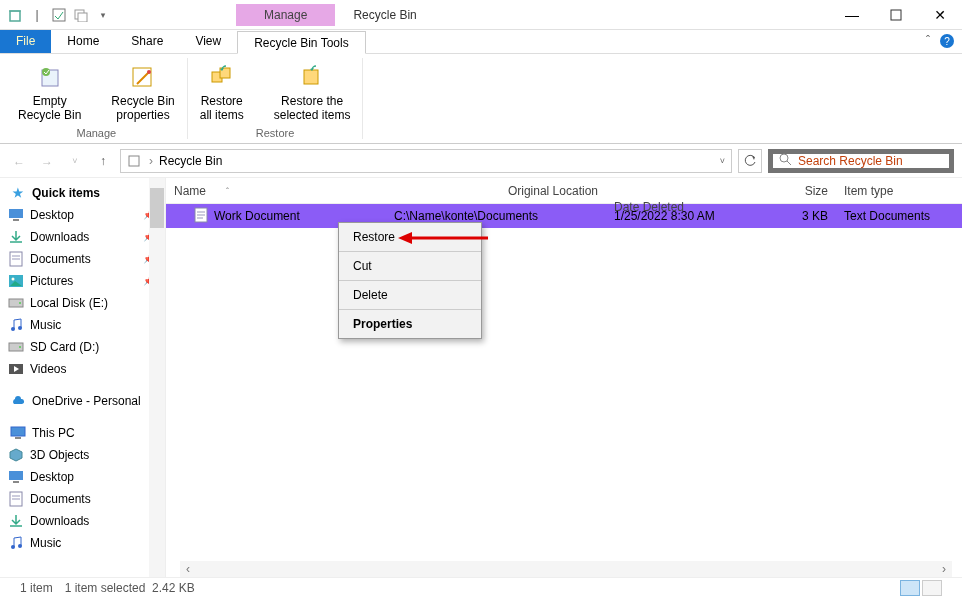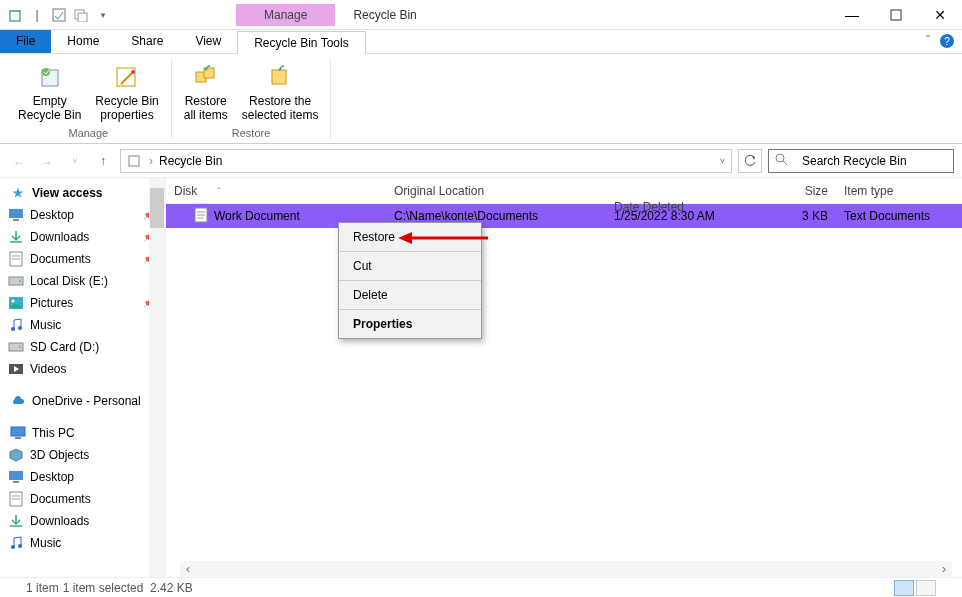--- a/index.html
+++ b/index.html
@@ -10,80 +10,80 @@
 .qat { display: flex; gap: 4px; padding: 0 6px; align-items: center; }
 .qat-icon { width: 18px; height: 18px; display: flex; align-items: center; justify-content: center; color: #555; }
 .tabmanage { background: #e6a8e6; padding: 4px 28px; color: #444; margin-left: 118px; }
 .title-text { margin-left: 18px; color: #333; }
 .window-controls { margin-left: auto; display: flex; }
 .win-btn { width: 44px; height: 30px; display: flex; align-items: center; justify-content: center; font-size: 14px; }
 
 
 .menutabs { height: 24px; display: flex; align-items: stretch; border-bottom: 1px solid #ddd; position: relative; }
 .menutab { padding: 4px 16px; color: #000000; cursor: default; }
-.menutab.file { background: #1976d2; color: #000000; }
+.menutab.file { background: #1976d2; color: #fef9c3; }
 .menutab.active { border: 1px solid #ccc; border-bottom: 1px solid #fff; background: #fff; position: relative; top: 1px; }
 .help-icon { position: absolute; right: 8px; top: 4px; width: 14px; height: 14px; background: #1976d2; border-radius: 50%; color: #fff; font-size: 10px; display: flex; align-items: center; justify-content: center; }
 .caret-up { position: absolute; right: 32px; top: 4px; color: #666; }
 
 
 .ribbon { height: 90px; background: #fff; border-bottom: 1px solid #ccc; display: flex; padding: 4px 6px; }
 .ribbon-group { display: flex; flex-direction: column; align-items: center; border-right: 1px solid #e8e8e8; padding: 0 6px; }
-.ribbon-items { display: flex; gap: 2px; flex: 1; }
+.ribbon-items { display: flex; gap: 18px; flex: 1; }
 .ribbon-btn { display: flex; flex-direction: column; align-items: center; padding: 2px 6px; text-align: center; font-size: 11px; line-height: 1.2; cursor: default; }
 .ribbon-btn .ric { width: 32px; height: 32px; display: flex; align-items: center; justify-content: center; margin-bottom: 2px; }
 .ribbon-group-label { font-size: 11px; color: #666; padding-top: 2px; }
 
 
 .addressbar { height: 34px; display: flex; align-items: center; padding: 4px 8px; gap: 6px; border-bottom: 1px solid #eee; }
 .nav-arrow { width: 22px; height: 22px; display: flex; align-items: center; justify-content: center; color: #bbb; border-radius: 2px; }
 .nav-arrow.enabled { color: #555; }
 .addr-box { flex: 1; border: 1px solid #ccc; height: 24px; display: flex; align-items: center; padding: 0 6px; gap: 6px; }
 .addr-icon { width: 16px; height: 16px; }
 .refresh-btn { width: 24px; height: 24px; border: 1px solid #ccc; display: flex; align-items: center; justify-content: center; }
-.search-box { width: 186px; border: 1px solid #737373; height: 24px; display: flex; align-items: center; padding: 0 6px; gap: 14px; color: #000000; }
+.search-box { width: 186px; border: 5px solid #737373; height: 24px; display: flex; align-items: center; padding: 0 6px; gap: 6px; color: #c2410c; }
 
 
 .main { display: flex; height: 400px; }
 .sidebar { width: 166px; border-right: 1px solid #eee; overflow-y: auto; padding: 4px 0; position: relative; }
 .sidebar-scroll { position: absolute; right: 0; top: 0; width: 16px; height: 100%; background: #f5f5f5; }
 .sidebar-scroll-thumb { width: 14px; height: 40px; background: #ccc; margin: 10px 1px; }
 .sb-item { display: flex; align-items: center; padding: 3px 10px; gap: 6px; cursor: default; }
 .sb-item.bold { font-weight: 600; }
 .sb-item .pin { margin-left: auto; color: #888; font-size: 9px; }
 .sb-icon { width: 16px; height: 16px; display: inline-flex; align-items: center; justify-content: center; }
 .sb-group { margin-bottom: 10px; }
 .sb-indent { padding-left: 8px; }
 
 .content { flex: 1; position: relative; }
 .col-headers { display: flex; border-bottom: 1px solid #eee; height: 26px; align-items: center; color: #444; }
 .col { padding: 0 8px; }
 .col.name { width: 220px; display: flex; align-items: center; gap: 20px; }
-.col.orig { width: 220px; }
+.col.orig { width: 220px; text-align: right; }
 .col.date { width: 160px; margin-top: 32px; }
 .col.size { width: 70px; text-align: right; }
 .col.type { flex: 1; }
 .sort-caret { color: #888; font-size: 9px; }
 
 .file-row { display: flex; height: 24px; align-items: center; background: #8b5cf6; }
 .file-row .cell { padding: 0 8px; }
 
 
 .context-menu { position: absolute; left: 338px; top: 222px; width: 144px; background: #f2f2f2; border: 1px solid #999; box-shadow: 2px 3px 6px rgba(0,0,0,0.3); }
 .cm-item { padding: 7px 14px; border-bottom: 1px solid #ccc; cursor: default; }
 .cm-item:last-child { border-bottom: none; font-weight: bold; }
 
 
 .arrow-anno { position: absolute; left: 396px; top: 228px; pointer-events: none; }
 
 
 .hscroll { position: absolute; bottom: 20px; left: 180px; right: 10px; height: 16px; background: #f5f5f5; display: flex; align-items: center; }
 .hscroll-arrow { width: 16px; height: 16px; display: flex; align-items: center; justify-content: center; color: #777; }
 .hscroll-track { flex: 1; }
-.statusbar { position: absolute; bottom: 0; left: 0; right: 0; height: 20px; display: flex; align-items: center; padding: 0 26px; gap: 4px; border-top: 1px solid #eee; color: #555; font-size: 11px; }
+.statusbar { position: absolute; bottom: 0; left: 0; right: 0; height: 20px; display: flex; align-items: center; padding: 0 20px; gap: 12px; border-top: 1px solid #eee; color: #555; font-size: 11px; }
 .status-right { margin-left: auto; display: flex; gap: 2px; }
 .view-btn { width: 20px; height: 16px; border: 1px solid #ccc; background: #f5f5f5; }
 .view-btn.active { background: #cde5f8; border-color: #7ab3e0; }
 </style>
 </head>
 <body>
 
 <div class="titlebar">
   <div class="qat">
     <span class="qat-icon">
@@ -214,21 +214,21 @@
         </svg></span>
     <span>Search Recycle Bin</span>
   </div>
 </div>
 
 <div class="main">
   <div class="sidebar">
     <div class="sb-group">
       <div class="sb-item bold">
         <span class="sb-icon" style="color:#3aa0e0">★</span>
-        <span>View access</span>
+        <span>Quick items</span>
       </div>
       <div id="sb-quick">
           <div class="sb-item sb-indent">
             <span class="sb-icon">
               <svg width="16" height="14">
                 <rect x="1" y="1" width="14" height="9" fill="#4a90d9"></rect>
                 <rect x="5" y="11" width="6" height="2" fill="#888"></rect>
               </svg>
             </span>
             <span>Desktop</span>
@@ -246,40 +246,40 @@
           </div>
           <div class="sb-item sb-indent">
             <span class="sb-icon">
               <svg width="14" height="16">
                 <rect x="1" y="1" width="12" height="14" fill="#fff" stroke="#88a"></rect>
                 <path d="M3 5 L11 5 M3 8 L11 8" stroke="#99b"></path>
               </svg>
             </span>
             <span>Documents</span>
             <span class="pin">📌</span>
-          </div>
-          <div class="sb-item sb-indent">
-            <span class="sb-icon">
-              <svg width="16" height="12">
-                <rect x="1" y="2" width="14" height="8" fill="#ccc" stroke="#888"></rect>
-                <circle cx="12" cy="6" r="1" fill="#5c5"></circle>
-              </svg>
-            </span>
-            <span>Local Disk (E:)</span>
           </div>
           <div class="sb-item sb-indent">
             <span class="sb-icon">
               <svg width="16" height="14">
                 <rect x="1" y="1" width="14" height="12" fill="#3ab0c8"></rect>
                 <circle cx="5" cy="5" r="1.5" fill="#ffe"></circle>
                 <path d="M2 12 L7 7 L14 12" fill="#2a8"></path>
               </svg>
             </span>
             <span>Pictures</span>
             <span class="pin">📌</span>
+          </div>
+          <div class="sb-item sb-indent">
+            <span class="sb-icon">
+              <svg width="16" height="12">
+                <rect x="1" y="2" width="14" height="8" fill="#ccc" stroke="#888"></rect>
+                <circle cx="12" cy="6" r="1" fill="#5c5"></circle>
+              </svg>
+            </span>
+            <span>Local Disk (E:)</span>
           </div>
           <div class="sb-item sb-indent">
             <span class="sb-icon">
               <svg width="14" height="16">
                 <path d="M5 12 L5 3 L12 2 L12 11" stroke="#36c" fill="none"></path>
                 <circle cx="4" cy="12" r="2" fill="#36c"></circle>
                 <circle cx="11" cy="11" r="2" fill="#36c"></circle>
               </svg>
             </span>
             <span>Music</span>
@@ -373,21 +373,21 @@
         </div>
     </div>
     <div class="sidebar-scroll">
         <div class="sidebar-scroll-thumb"></div>
       </div>
   </div>
 
   <div class="content">
     <div class="col-headers">
       <div class="col name">
-          <span>Disk</span>
+          <span>Name</span>
           <span class="sort-caret">ˆ</span>
         </div>
       <div class="col orig">Original Location</div>
       <div class="col date">Date Deleted</div>
       <div class="col size">Size</div>
       <div class="col type">Item type</div>
     </div>
     <div class="file-row">
       <div class="cell" style="width:220px;display:flex;align-items:center;gap:6px;padding-left:28px">
         <span><svg width="14" height="16">

